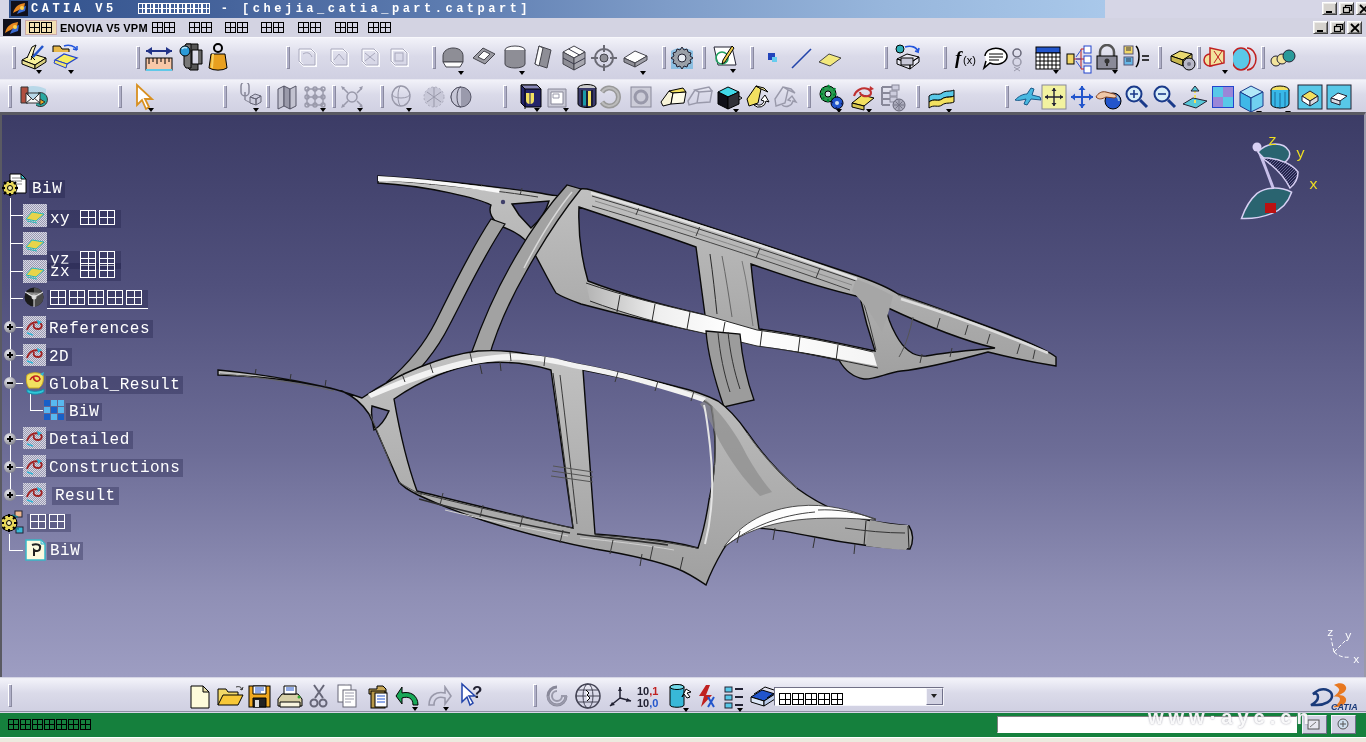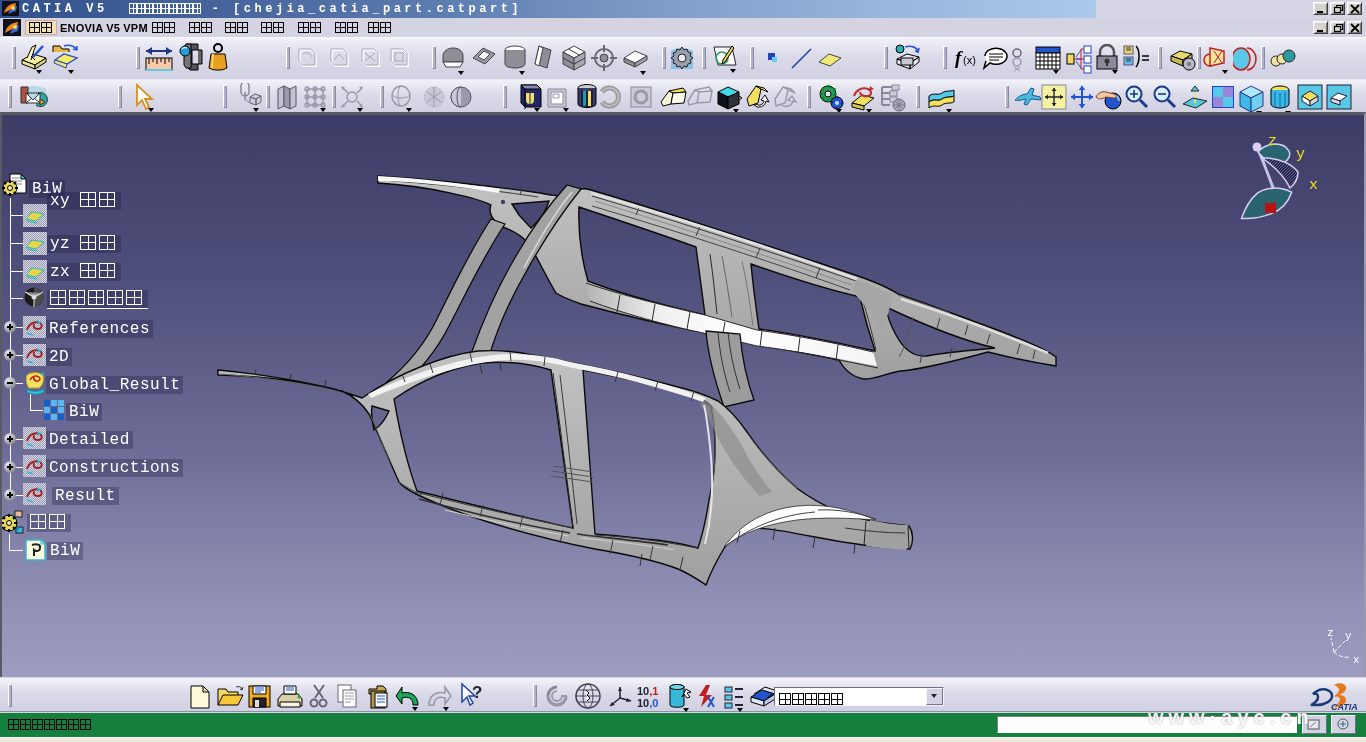--- a/index.html
+++ b/index.html
@@ -3,21 +3,21 @@
 <style>
 *{margin:0;padding:0;box-sizing:border-box}
 html,body{width:1366px;height:742px;overflow:hidden;font-family:"Liberation Sans",sans-serif}
 #app{position:relative;width:1366px;height:742px;background:#d6d6e6}
 
 .k{display:inline-block;width:11px;height:11px;border:1px solid currentColor;margin:0 1px 0 0;vertical-align:-1px;
 background:linear-gradient(currentColor,currentColor) center/100% 1px no-repeat,linear-gradient(currentColor,currentColor) center/1px 100% no-repeat}
 .k.b{width:12px;height:12px;vertical-align:-2px}
 #title .k{width:8px;height:11px;margin:0}
 
-#title{position:absolute;left:0;top:0;width:1096px;height:18px;background:linear-gradient(90deg,#31518c 0%,#46649c 20%,#5d7cb0 40%,#7e9cc8 60%,#97b6dc 80%,#a9c8ea 100%);color:#fff}
+#title{position:absolute;left:9px;top:0;width:1096px;height:18px;background:linear-gradient(90deg,#31518c 0%,#46649c 20%,#5d7cb0 40%,#7e9cc8 60%,#97b6dc 80%,#a9c8ea 100%);color:#fff}
 #title .txt{position:absolute;left:22px;top:2px;font:bold 12px "Liberation Mono";letter-spacing:3.5px;white-space:nowrap}
 .wbtns{position:absolute;display:flex;gap:2px}
 .wbtn{width:15px;height:13px;background:#d6d3ce;border:1px solid;border-color:#fff #404040 #404040 #fff;box-shadow:inset 1px 1px 0 #ecebe8,inset -1px -1px 0 #808080;position:relative}
 .wbtn svg{position:absolute;left:1px;top:1px}
 
 #menu{position:absolute;left:0;top:18px;width:1366px;height:19px;background:#d3d3e2;color:#000;font:12px "Liberation Sans"}
 .mi{position:absolute;top:2px;height:15px;display:flex;align-items:center;white-space:nowrap}
 
 .tbar{position:absolute;left:0;width:1366px;background:linear-gradient(#f2f2f9,#dadae9 45%,#d0d0e2)}
 #tb1{top:37px;height:42px;border-top:1px solid #f8f8fc}
@@ -780,22 +780,22 @@
           </g>
           <circle cx="9" cy="13" r="2.5" fill="#f8f0b0" stroke="#000"></circle>
         </svg>
 <svg style="position:absolute;left:25px;top:539px" width="21" height="22">
           <path d="M1,1 h15 l4,4 v16 h-19Z" fill="#fdfbe0" stroke="#38b8c8" stroke-width="1.5"></path>
           <path d="M16,1 l4,4 h-4Z" fill="#b8e8f0" stroke="#38b8c8"></path>
           <path d="M7,6 C12,4 16,6 15,9 C15,12 11,13 9,11 L9,17" stroke="#222" stroke-width="2" fill="none"></path>
         </svg>
 
 <div class="lbl" style="left:29px;top:180px">BiW</div>
-<div class="lbl" style="left:47px;top:192px">xy <span class="k b"></span><span class="k b"></span></div>
-<div class="lbl" style="left:47px;top:235px">yz <span class="k b"></span><span class="k b"></span></div>
+<div class="lbl" style="left:47px;top:210px">xy <span class="k b"></span><span class="k b"></span></div>
+<div class="lbl" style="left:47px;top:251px">yz <span class="k b"></span><span class="k b"></span></div>
 <div class="lbl" style="left:47px;top:263px">zx <span class="k b"></span><span class="k b"></span></div>
 <div class="lbl" style="left:47px;top:290px;border-bottom:1px solid #fff"><span class="k b"></span><span class="k b"></span><span class="k b"></span><span class="k b"></span><span class="k b"></span></div>
 <div class="lbl" style="left:46px;top:320px">References</div>
 <div class="lbl" style="left:46px;top:348px">2D</div>
 <div class="lbl" style="left:46px;top:376px">Global_Result</div>
 <div class="lbl" style="left:66px;top:403px">BiW</div>
 <div class="lbl" style="left:46px;top:431px">Detailed</div>
 <div class="lbl" style="left:46px;top:459px">Constructions</div>
 <div class="lbl" style="left:52px;top:487px">Result</div>
 <div class="lbl" style="left:27px;top:514px"><span class="k b"></span><span class="k b"></span></div>

